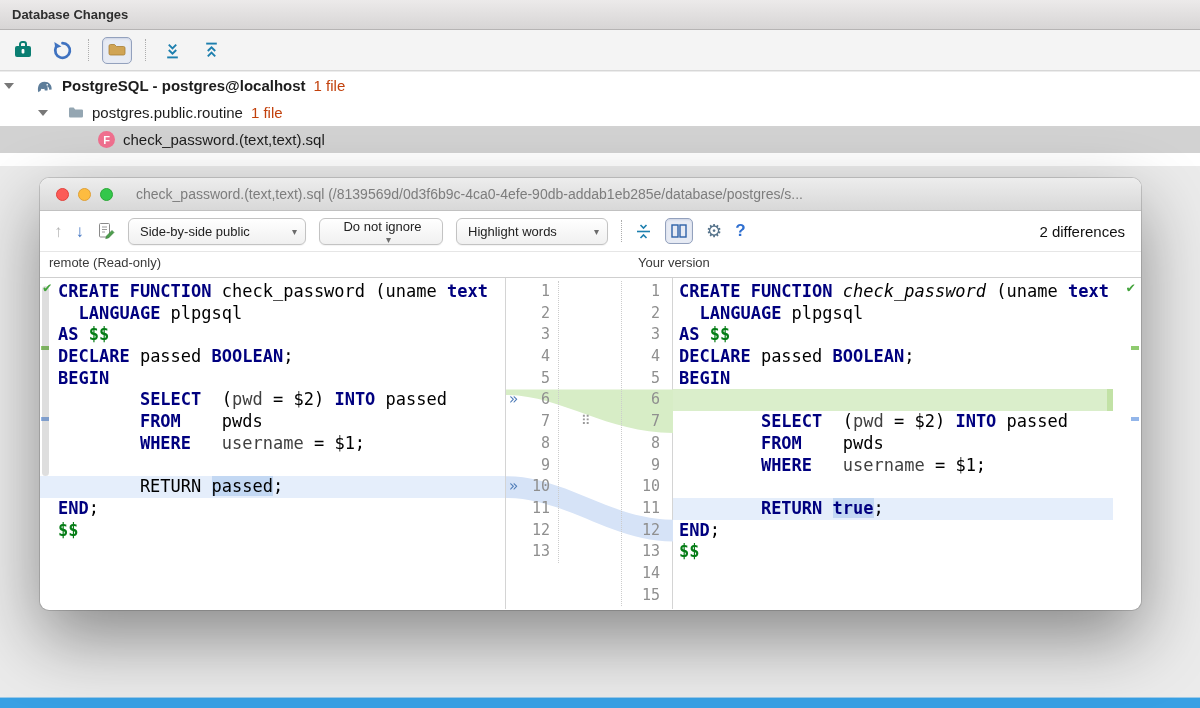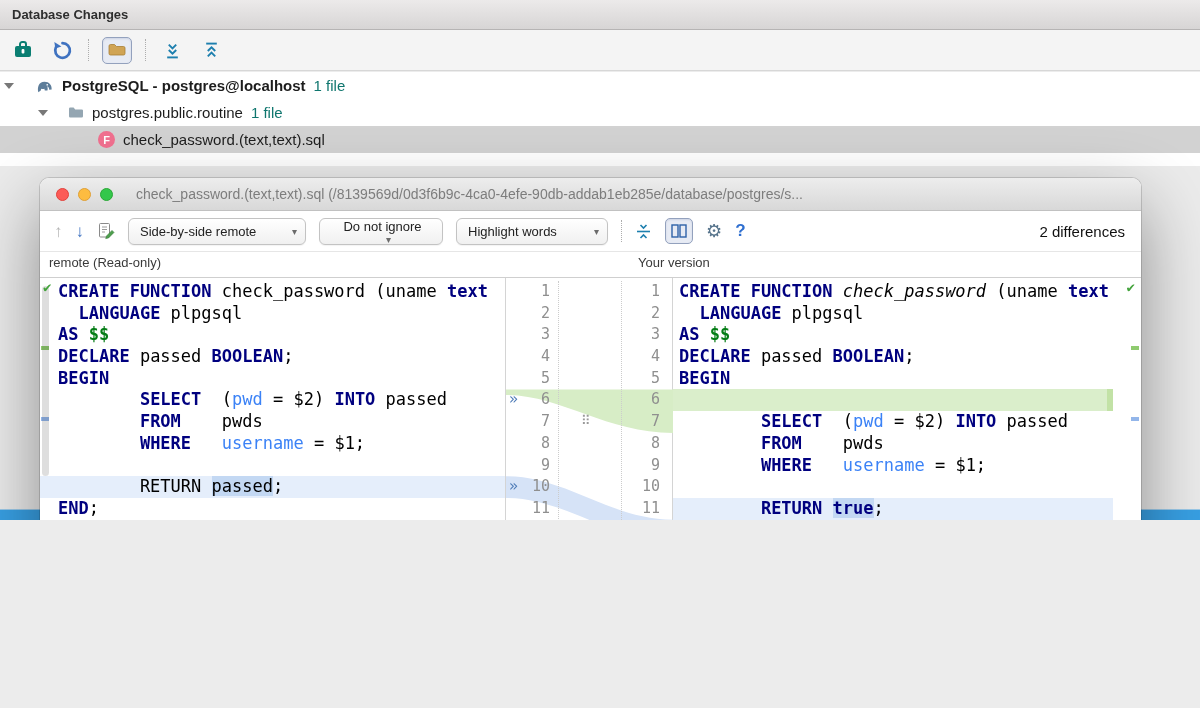--- a/index.html
+++ b/index.html
@@ -1,34 +1,34 @@
 <!DOCTYPE html>
 <html><head>
 <meta charset="utf-8">
 <style>
   *{box-sizing:border-box;}
   body{margin:0;font-family:"Liberation Sans",sans-serif;background:#ececec;}
-  .screen{position:relative;width:1200px;height:520px;overflow:hidden;background:#ececec;}
+  .screen{position:relative;width:1200px;height:708px;overflow:hidden;background:#ececec;}
 
   
   .titlebar{position:absolute;top:0;left:0;right:0;height:30px;background:linear-gradient(#eceaea,#d7d5d5);
     border-bottom:1px solid #b6b4b4;font-size:13px;font-weight:bold;color:#2e2e2e;line-height:29px;padding-left:12px;}
 
   
   .mtoolbar{position:absolute;top:30px;left:0;right:0;height:41px;background:#f4f4f4;border-bottom:1px solid #d7d7d7;
     display:flex;align-items:center;padding-left:10px;gap:13px;}
   .tbtn{display:flex;align-items:center;justify-content:center;width:26px;height:26px;}
   .sep-dot{width:1px;height:22px;border-left:1px dotted #adadad;}
   .toggle-on{border:1px solid #93a1bd;background:#e7ebf4;border-radius:5px;width:30px;height:27px;
     display:flex;align-items:center;justify-content:center;box-shadow:inset 0 1px 2px rgba(60,80,140,.15);}
 
   
   .tree{position:absolute;top:72px;left:0;right:0;height:94px;background:#fff;}
   .trow{height:27px;display:flex;align-items:center;font-size:15px;color:#1d1d1d;gap:8px;}
-  .trow .meta{color:#0f766e;}
+  .trow .meta{color:#c2410c;}
   .trow.selected{background:#d2d2d2;}
   .disc{width:0;height:0;border-left:5px solid transparent;border-right:5px solid transparent;border-top:6px solid #787878;}
   .ficon{width:17px;height:17px;border-radius:50%;background:#f0708f;color:#fff;font-size:11px;font-weight:bold;
     display:flex;align-items:center;justify-content:center;}
 
   .backdrop{position:absolute;top:166px;left:0;right:0;bottom:11px;background:#ebebeb;}
   .bottomstrip{position:absolute;left:0;right:0;bottom:0;height:11px;background:#38a0e4;border-top:1px solid #9bc9e8;}
 
   
   .dialog{position:absolute;left:40px;top:178px;width:1101px;height:432px;background:#fff;border-radius:9px;
@@ -74,21 +74,21 @@
   .pane-left .ct{margin-left:18px;position:relative;}
   .pane-right .ct{margin-left:6px;position:relative;}
   .lb{position:absolute;top:0;bottom:0;left:0;right:0;}
   .lbr{right:auto;width:440px;}
   .lb-green{background:#daeecb;}
   .lbr.lb-green::after{content:"";position:absolute;right:0;top:0;width:6px;height:100%;background:#c2e2a6;}
   .lb-blue{background:#e5eefb;}
 
   .kw{color:#00007f;font-weight:bold;}
   .dol{color:#067d17;font-weight:bold;}
-  .var{color:#3b82f6;}
+  .var{color:#404040;}
   .com{color:#8b8b8b;font-style:italic;}
   .it{font-style:italic;}
   .wb{background:#c3d8f3;}
 
   .vcheck{position:absolute;top:1px;font-size:14px;color:#43a33b;font-weight:bold;z-index:5;}
   .vc-l{left:3px;} .vc-r{right:6px;}
   .thumb{position:absolute;left:2px;top:8px;width:7px;height:190px;background:rgba(0,0,0,.13);border-radius:4px;z-index:4;}
   .mark{position:absolute;width:8px;height:4px;z-index:3;}
   .mk-g{background:#8fcb6f;} .mk-b{background:#93b6ea;}
 </style>
@@ -180,21 +180,21 @@
       <span class="arrow" style="color:#b5b5b5;">↑</span>
       <span class="arrow" style="color:#3f72c0;">↓</span>
       <span style="display:flex;">
         <svg width="18" height="18" viewBox="0 0 18 18">
           <rect x="2.5" y="1.5" width="10" height="13.5" rx="1" fill="#fff" stroke="#8a8a8a"></rect>
           <path d="M5 5 h5 M5 7.5 h5 M5 10 h3" stroke="#9a9a9a" stroke-width="1"></path>
           <path d="M9.5 14 L15 8.4 l2 2 -5.5 5.6 -2.8 .6 Z" fill="#4c9e4c" stroke="#3c7e3c" stroke-width="0.6"></path>
         </svg>
       </span>
       <div class="dd" style="min-width:178px;">
-        <span>Side-by-side remote</span>
+        <span>Side-by-side public</span>
         <span class="ar">▾</span>
       </div>
       <div class="dd" style="min-width:124px;flex-direction:column;">
         <span>Do not ignore</span>
         <span class="ar">▾</span>
       </div>
       <div class="dd" style="min-width:152px;">
         <span>Highlight words</span>
         <span class="ar">▾</span>
       </div>

